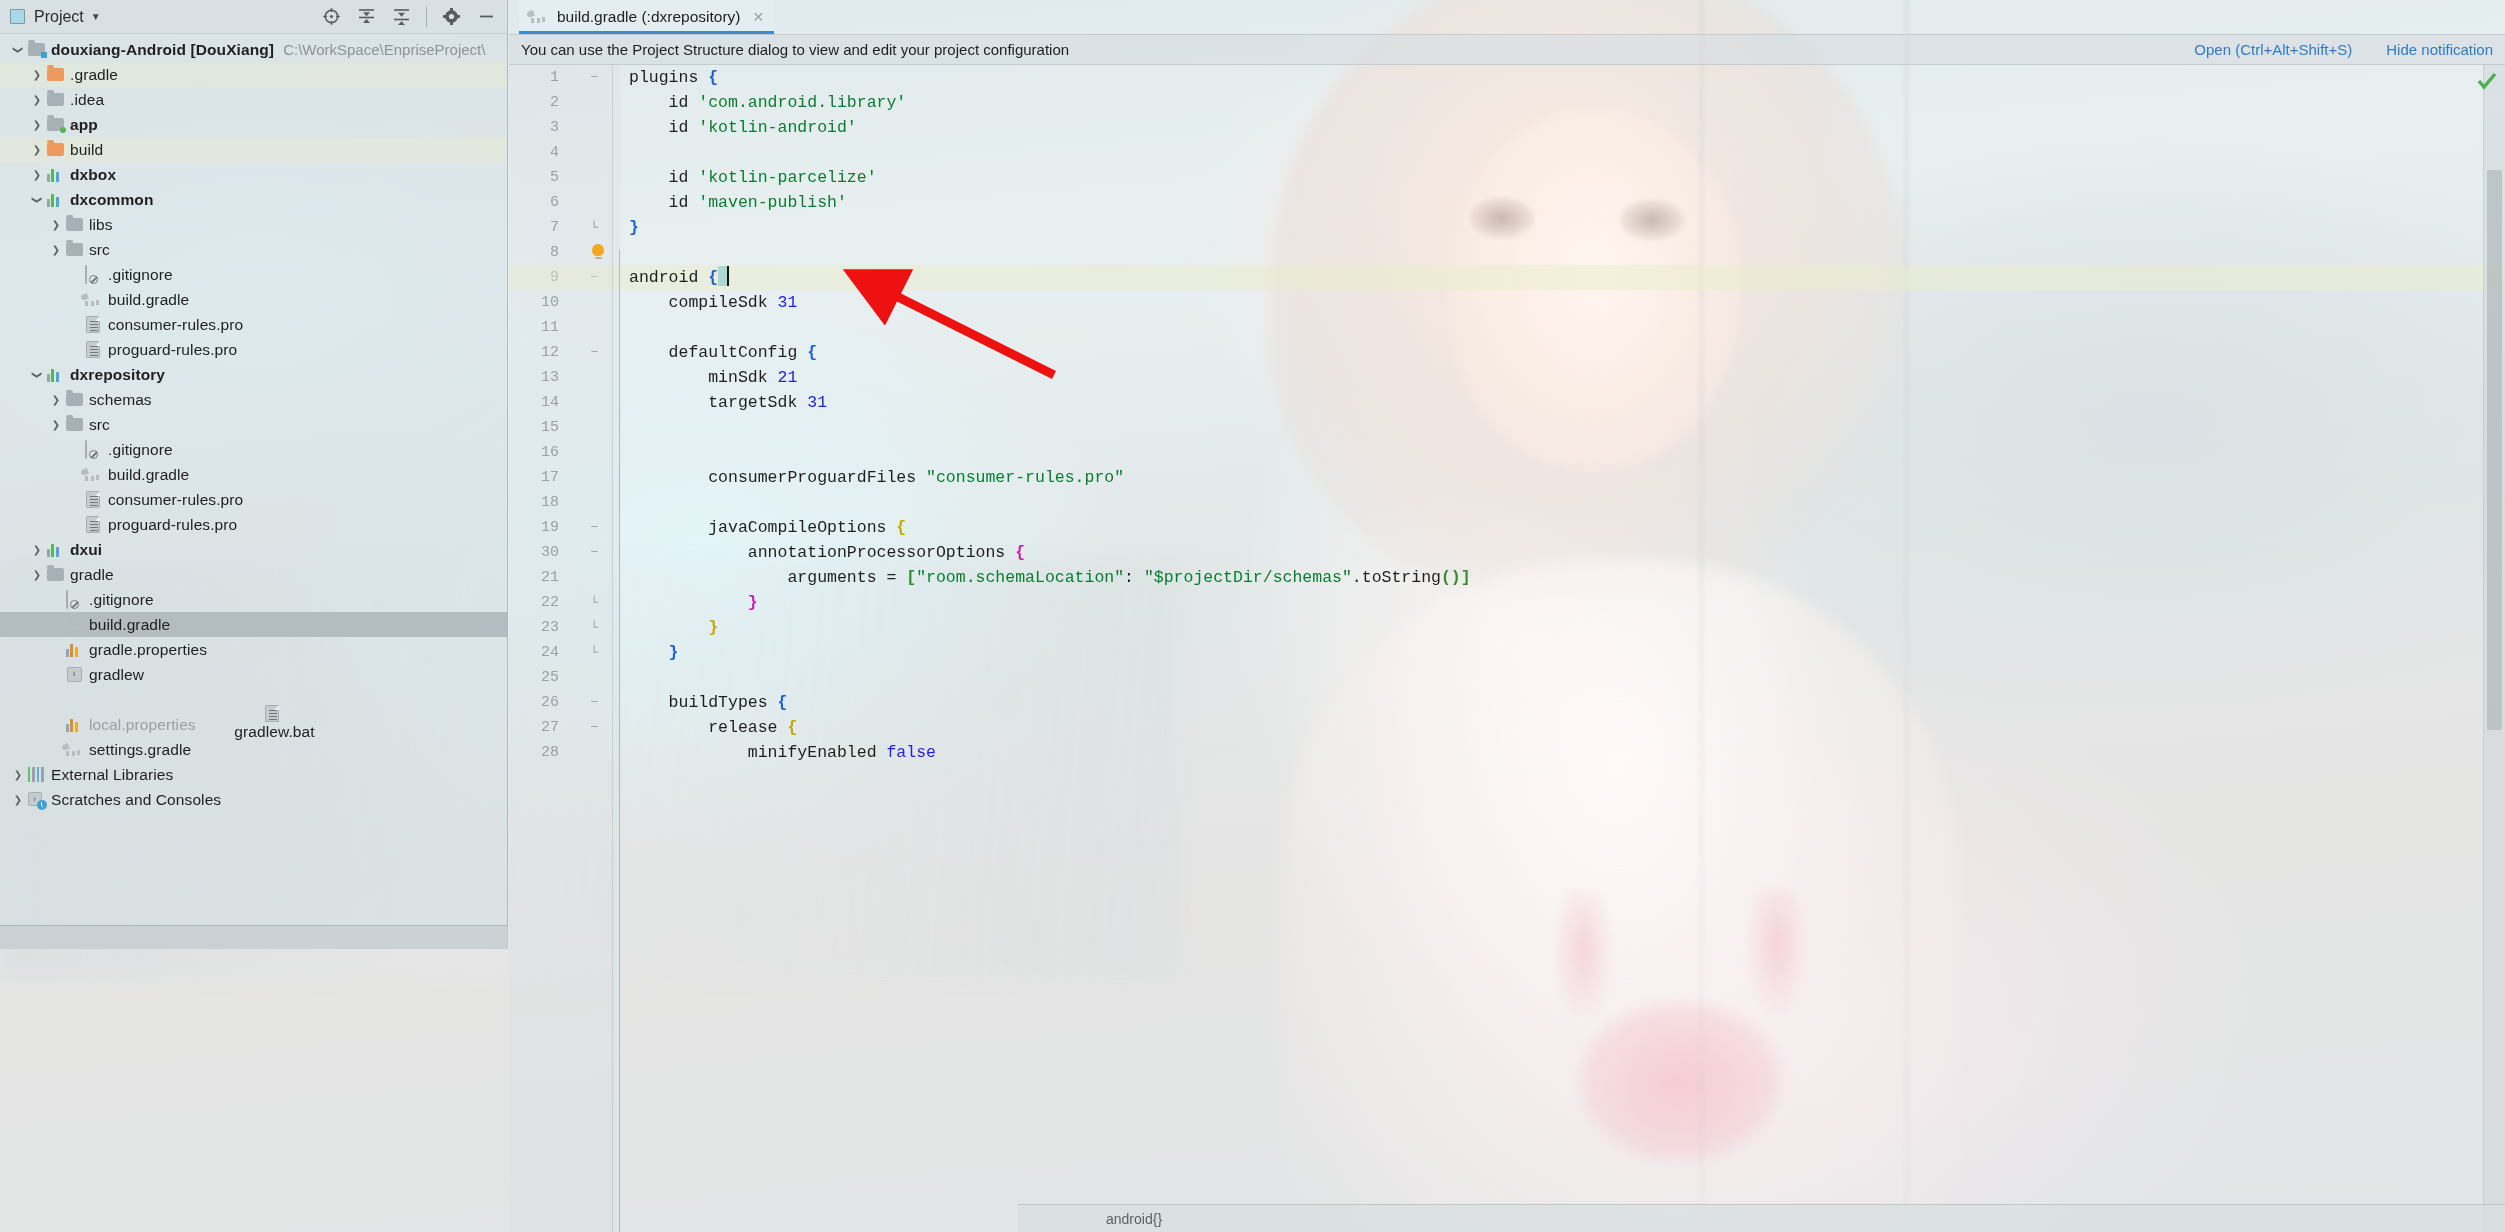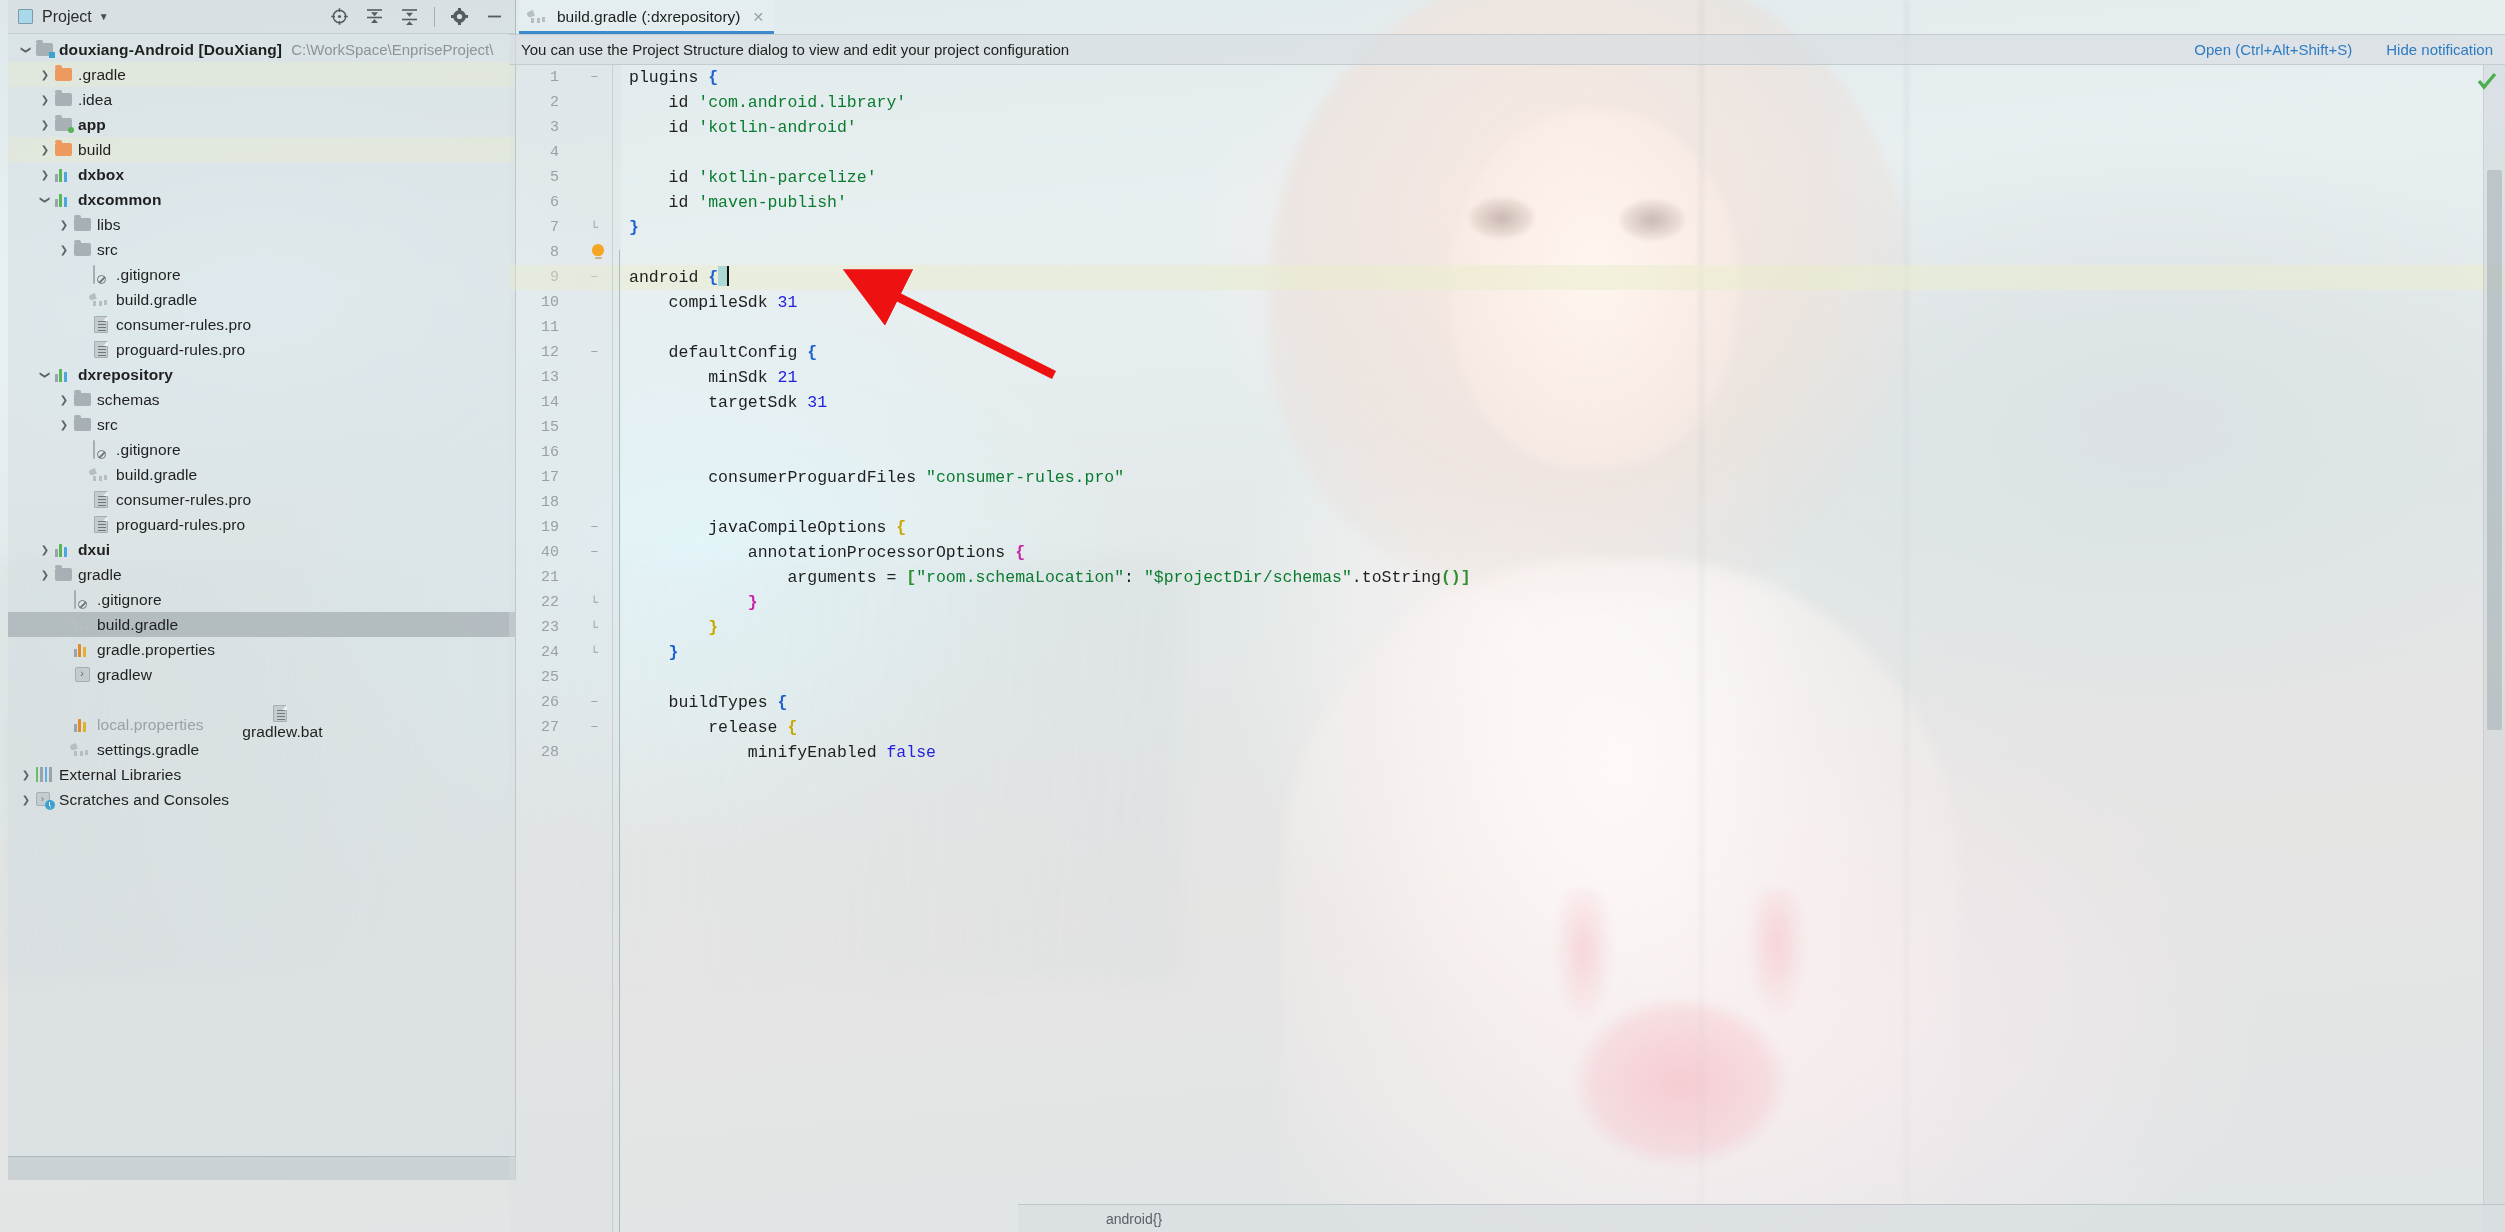--- a/index.html
+++ b/index.html
@@ -68,21 +68,21 @@
   }
 
   
   #scrim{ position:absolute; inset:0; background:rgba(255,255,255,.10); z-index:1; pointer-events:none; }
 
   
   #root{ position:absolute; inset:0; z-index:2; }
 
   
   #project-panel{
-    position:absolute; left:8px; top:0; width:508px; height:1180px;
+    position:absolute; left:0; top:0; width:508px; height:949px;
     background:rgba(214,222,226,.55);
     border-right:1px solid rgba(168,178,182,.85);
   }
   #project-header{
     height:34px; display:flex; align-items:center; padding:0 6px 0 10px;
     background:rgba(215,223,226,.55);
     border-bottom:1px solid rgba(176,186,190,.5);
   }
   #project-header .sq{
     width:15px;height:15px;border:1px solid #7d9aa8;background:#a9d8ea;
@@ -614,21 +614,21 @@
           <div class="lnum" style="top: 275px;">12</div>
           <div class="fold" style="top: 275px;">−</div>
           <div class="lnum" style="top: 300px;">13</div>
           <div class="lnum" style="top: 325px;">14</div>
           <div class="lnum" style="top: 350px;">15</div>
           <div class="lnum" style="top: 375px;">16</div>
           <div class="lnum" style="top: 400px;">17</div>
           <div class="lnum" style="top: 425px;">18</div>
           <div class="lnum" style="top: 450px;">19</div>
           <div class="fold" style="top: 450px;">−</div>
-          <div class="lnum" style="top: 475px;">40</div>
+          <div class="lnum" style="top: 475px;">30</div>
           <div class="fold" style="top: 475px;">−</div>
           <div class="lnum" style="top: 500px;">21</div>
           <div class="lnum" style="top: 525px;">22</div>
           <div class="fold" style="top: 525px;">└</div>
           <div class="lnum" style="top: 550px;">23</div>
           <div class="fold" style="top: 550px;">└</div>
           <div class="lnum" style="top: 575px;">24</div>
           <div class="fold" style="top: 575px;">└</div>
           <div class="lnum" style="top: 600px;">25</div>
           <div class="lnum" style="top: 625px;">26</div>

